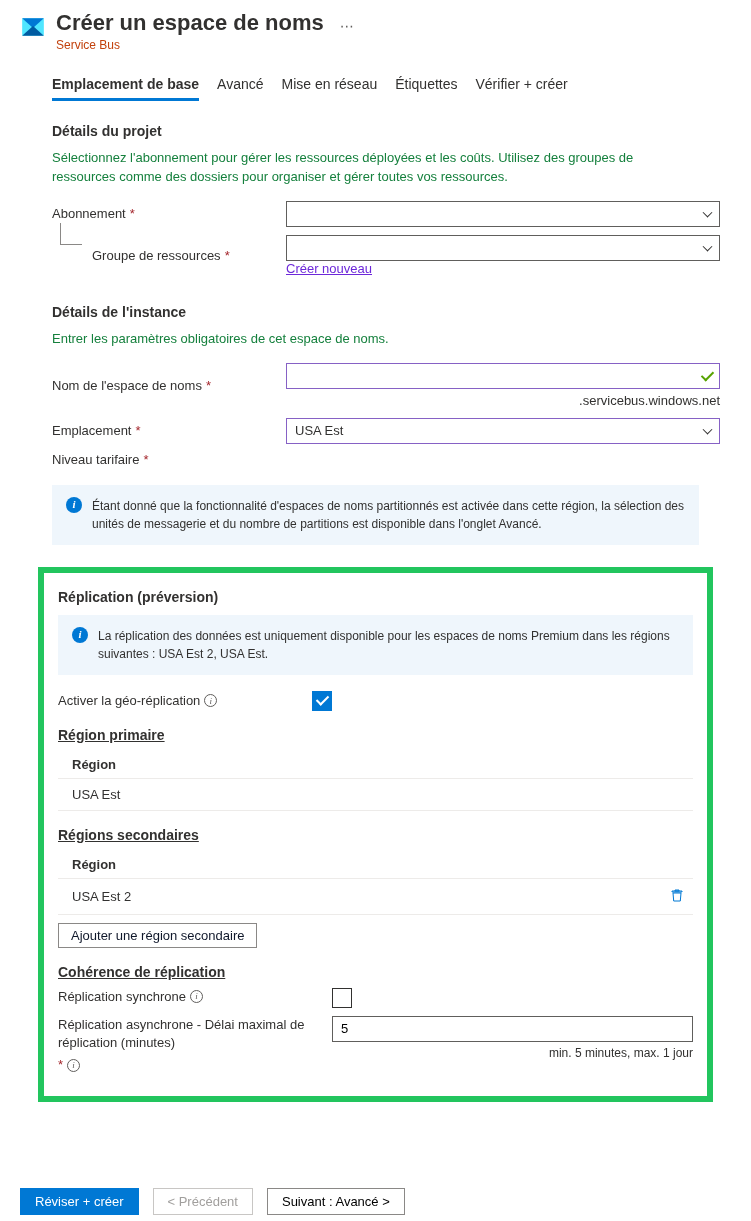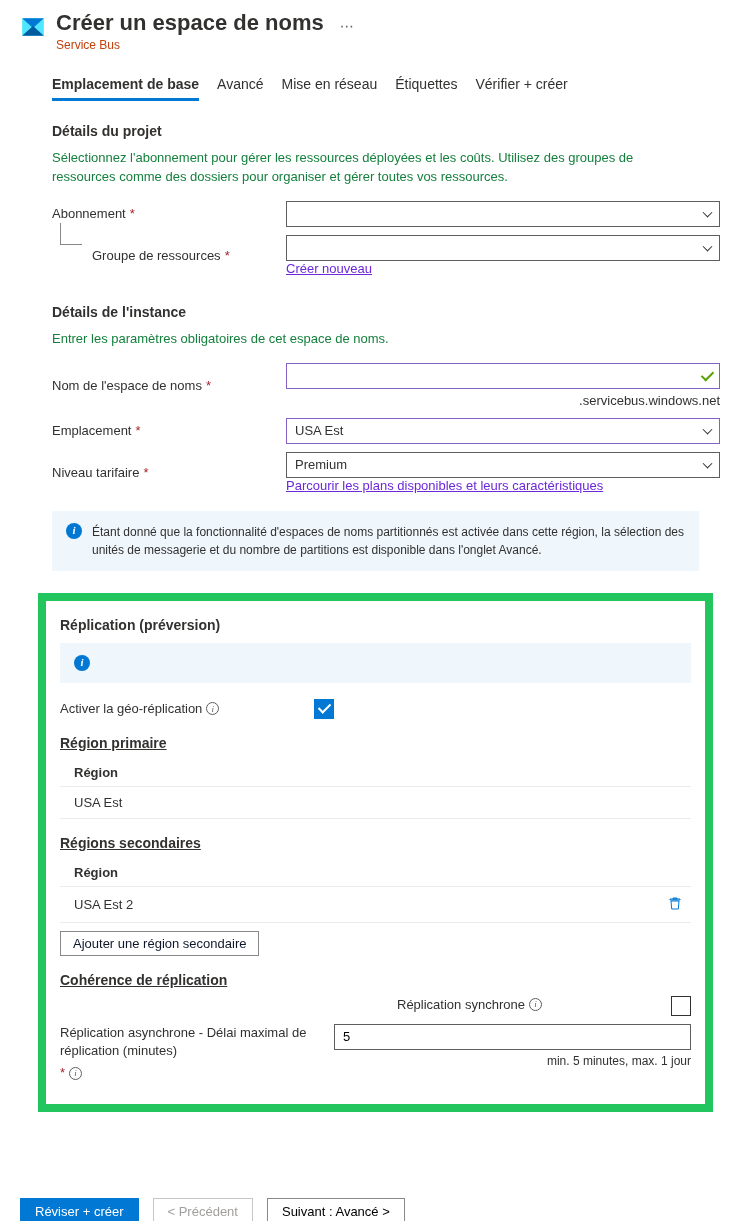--- a/index.html
+++ b/index.html
@@ -55,21 +55,21 @@
     background: #eff6fc; padding: 12px 14px; margin: 18px 32px 0 32px;
     display: flex; gap: 10px; align-items: flex-start; font-size: 12px; line-height: 1.5;
   }
   .info-icon {
     width: 16px; height: 16px; border-radius: 50%; background: #0078d4;
     color: #fff; font-size: 11px; font-weight: bold; display: flex;
     align-items: center; justify-content: center; font-style: italic; flex-shrink: 0;
     font-family: Georgia, serif;
   }
   .highlight-box {
-    border: 8px solid #22c55e; margin: 22px 18px 0 18px; padding: 10px 14px 18px 14px;
+    border: 6px solid #22c55e; margin: 22px 18px 0 18px; padding: 10px 14px 18px 14px;
   }
   .highlight-box .section-title { margin-left: 0; }
   .highlight-box .info-box { margin: 10px 0 16px 0; }
   .highlight-box .form-row { margin-left: 0; }
   .highlight-box .form-label { width: 254px; text-align: right; }
   .checkbox {
     width: 20px; height: 20px; border: 1px solid #323130; background: #fff;
     display: flex; align-items: center; justify-content: center; cursor: pointer;
   }
   .checkbox.checked { background: #0078d4; border-color: #0078d4; }
@@ -102,21 +102,21 @@
   .footer {
     position: relative; margin-top: 18px; padding: 8px 20px;
     display: flex; gap: 14px; background: #fff;
   }
   .btn {
     padding: 5px 14px; font-size: 13px; font-family: inherit; cursor: pointer;
     border: 1px solid #8a8886; background: #fff;
   }
   .btn.primary { background: #0078d4; color: #fff; border-color: #0078d4; }
   .btn.disabled { color: #a19f9d; border-color: #c8c6c4; cursor: default; }
-  .replication-row { display: flex; align-items: flex-start; gap: 10px; margin-bottom: 4px; justify-content: flex-end;}
+  .replication-row { display: flex; align-items: flex-start; gap: 10px; margin-bottom: 4px;}
   .replication-row .rlabel { width: 264px; font-size: 13px; line-height: 1.4; display: flex; align-items: center; gap: 4px; flex-wrap: wrap;}
   .replication-row .rfield { flex: 1; }
 </style>
 </head>
 <body>
 
 <div class="page">
   <div class="header-row">
     <div class="app-icon">
       <svg viewBox="0 0 24 24">
@@ -197,39 +197,33 @@
           <span class="chevron"></span>
       </div>
     </div>
   </div>
 
   <div class="form-row">
     <div class="form-label">
       <span>Niveau tarifaire</span>
         <span class="req">*</span>
     </div>
-    <div class="form-field">
-      <div class="select">
-        <span>Premium</span>
-          <span class="chevron"></span>
-      </div>
-      <div class="sub-link">Parcourir les plans disponibles et leurs caractéristiques</div>
-    </div>
   </div>
 
   <div class="info-box">
     <div class="info-icon">i</div>
     <div>Étant donné que la fonctionnalité d'espaces de noms partitionnés est activée dans cette région, la sélection des unités de messagerie et du nombre de partitions est disponible dans l'onglet Avancé.</div>
   </div>
 
   <div class="highlight-box">
     <div class="section-title">Réplication (préversion)</div>
 
     <div class="info-box">
       <div class="info-icon">i</div>
+      <div>La réplication des données est uniquement disponible pour les espaces de noms Premium dans les régions suivantes : USA Est 2, USA Est.</div>
     </div>
 
     <div class="form-row">
       <div class="form-label">
         <span>Activer la géo-réplication</span>
         <span class="help-icon">i</span>
       </div>
       <div class="checkbox checked"></div>
     </div>
 

